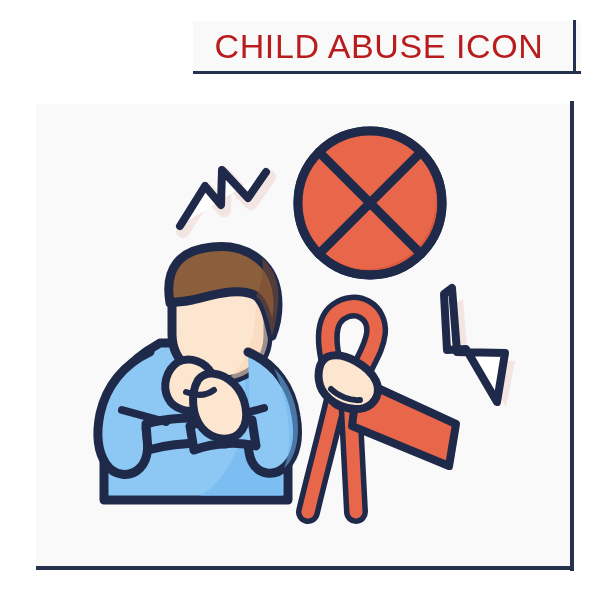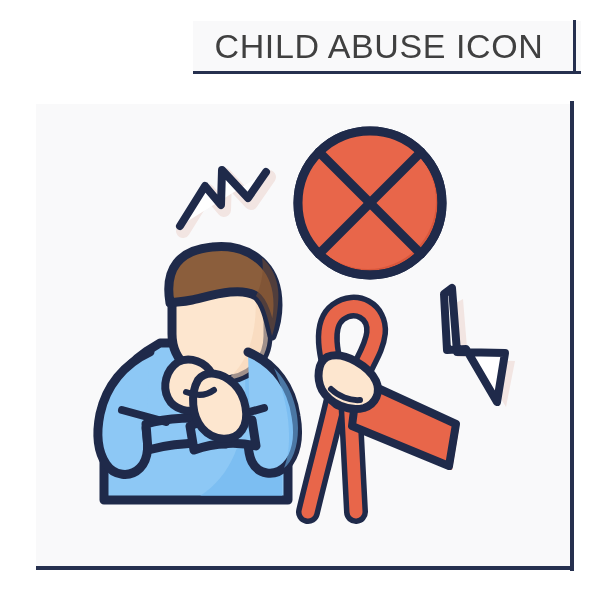--- a/index.html
+++ b/index.html
@@ -42,21 +42,21 @@
     background: #26304f;
   }
   #title-text {
     position: absolute;
     left: 193px;
     top: 21px;
     width: 372px;
     height: 50px;
     line-height: 50px;
     text-align: center;
-    color: #404040;
+    color: #b91c1c;
     font-size: 34px;
     letter-spacing: 0.6px;
     font-family: "Liberation Sans", sans-serif;
     white-space: nowrap;
   }
 
   
   #panel {
     position: absolute;
     left: 36px;

